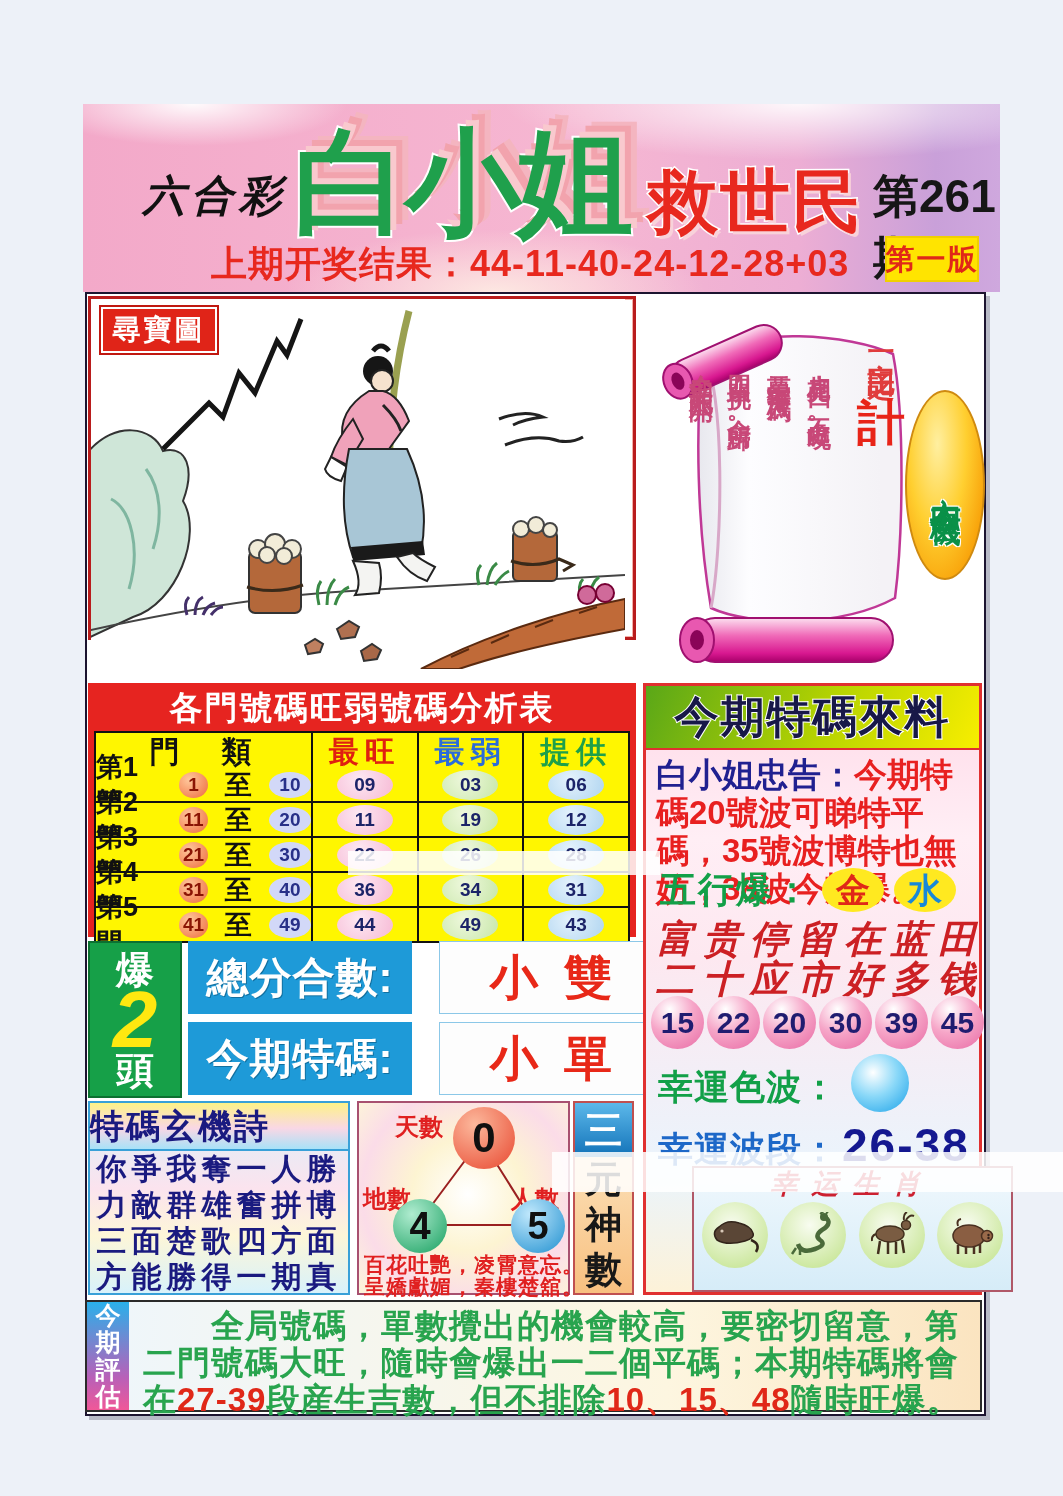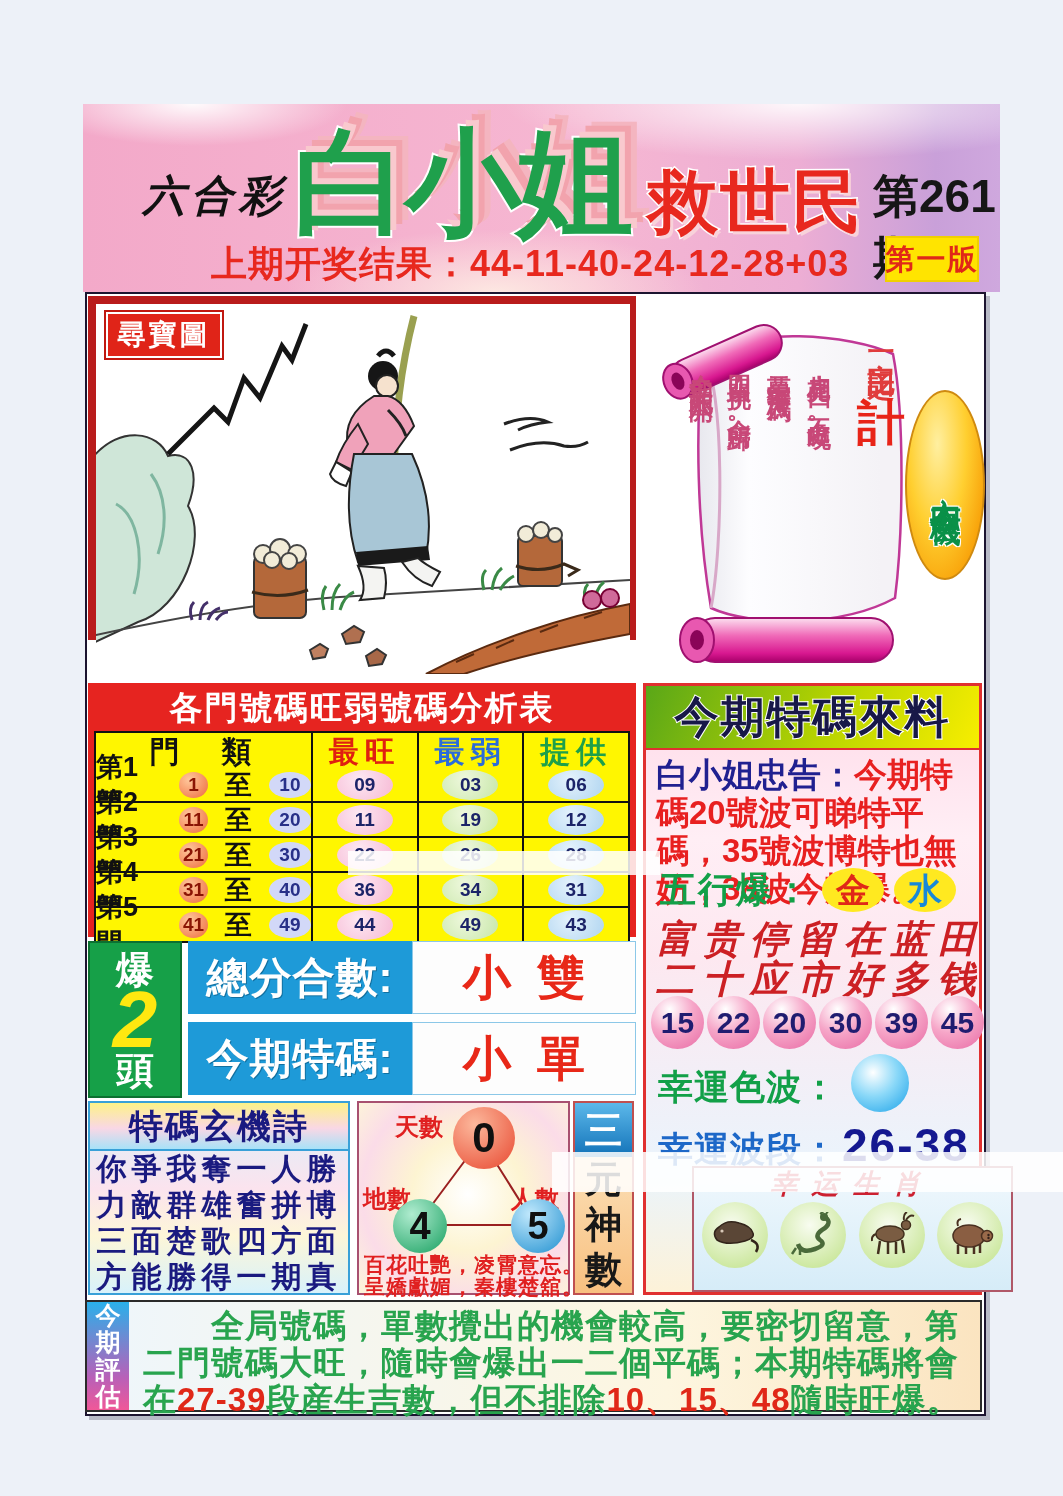--- a/index.html
+++ b/index.html
@@ -26,21 +26,21 @@
   .edition{left:802px;top:132px;width:94px;height:46px;background:#ffe400;color:#e02818;
     font-size:29px;font-weight:bold;text-align:center;line-height:46px;letter-spacing:2px;
     box-shadow:0 0 0 2px #f0d000 inset;}
 
   
   #frame{left:85px;top:292px;width:897px;height:1120px;background:#ffffff;
     border:2px solid #1c1430;box-shadow:4px 4px 0 rgba(120,120,140,.45);}
 
   
   #pic{left:88px;top:296px;width:548px;height:344px;background:#fff;
-    border:8px solid #b91c1c;box-sizing:border-box;
+    border:3px solid #b91c1c;box-sizing:border-box;
     background-clip:padding-box;}
   #pic .inner{position:absolute;left:0;top:0;right:0;bottom:0;border:1px solid #f4b0a8;}
   .pic-label{left:10px;top:8px;width:112px;height:42px;background:#e02418;color:#fff;
     font-size:28px;font-weight:bold;text-align:center;line-height:42px;letter-spacing:3px;
     border:2px solid #fff;box-shadow:0 0 0 2px #c01810;}
 
   
   #scrollbox{left:645px;top:296px;width:300px;height:390px;}
   .vcol{position:absolute;writing-mode:vertical-rl;text-orientation:upright;
     font-weight:bold;letter-spacing:4px;}
@@ -77,28 +77,28 @@
 
   
   #burst{left:88px;top:941px;width:94px;height:157px;background:#16a048;border:2px solid #0c7030;
     box-sizing:border-box;display:flex;flex-direction:column;align-items:center;justify-content:center;}
   #burst .w{color:#fff;font-size:38px;font-weight:bold;line-height:36px;}
   #burst .n{color:#ffe810;font-size:80px;font-weight:bold;line-height:64px;font-style:italic;}
   .predrow{height:73px;display:flex;}
   .predrow .lab{width:224px;background:#1e9ad8;color:#fff;font-size:42px;font-weight:bold;
     text-align:center;line-height:73px;letter-spacing:1px;text-shadow:1px 1px 0 #1270a0;}
   .predrow .val{width:224px;background:#fdfdfd;color:#e82818;font-size:48px;font-weight:bold;
-    text-align:center;line-height:71px;letter-spacing:26px;text-indent:26px;border:1px solid #8cc8e8;box-sizing:border-box;}
+    text-align:center;line-height:71px;letter-spacing:26px;text-indent:26px;border:1px solid #8cc8e8;box-sizing:border-box;margin-left:27px;}
   #pred1{left:188px;top:941px;}
   #pred2{left:188px;top:1022px;}
 
   
   #poem{left:88px;top:1101px;width:262px;height:194px;border:2px solid #38a0d8;box-sizing:border-box;
     background:linear-gradient(180deg,#d8f2fb,#fbe3ee 45%,#fdf6d8 70%,#d8f2fb);}
-  #poem .ttl{height:46px;line-height:46px;text-align:center;font-size:34px;font-weight:bold;color:#1a1a80;
+  #poem .ttl{height:46px;line-height:46px;font-size:34px;font-weight:bold;color:#1a1a80;
     background:linear-gradient(180deg,#fdf288 0%,#f9d7e5 55%,#a8e2f8 100%);border-bottom:2px solid #38a0d8;letter-spacing:2px;}
   #poem .ln{text-align:center;font-size:30px;font-weight:bold;color:#1a1a80;line-height:36px;letter-spacing:5px;}
 
   
   #tri{left:357px;top:1101px;width:213px;height:194px;border:2px solid #a85070;box-sizing:border-box;
     background:radial-gradient(circle at 52% 48%,#ffffff,#fdf4d2 38%,#fbdce8 72%,#fdf6d8);}
   .tlabel{position:absolute;font-size:24px;font-weight:bold;color:#e02020;}
   .ball{position:absolute;border-radius:50%;text-align:center;font-weight:bold;color:#101010;}
   .b0{left:94px;top:4px;width:62px;height:62px;line-height:62px;font-size:42px;
     background:radial-gradient(circle at 35% 28%,#fcb89c,#e84830);}

